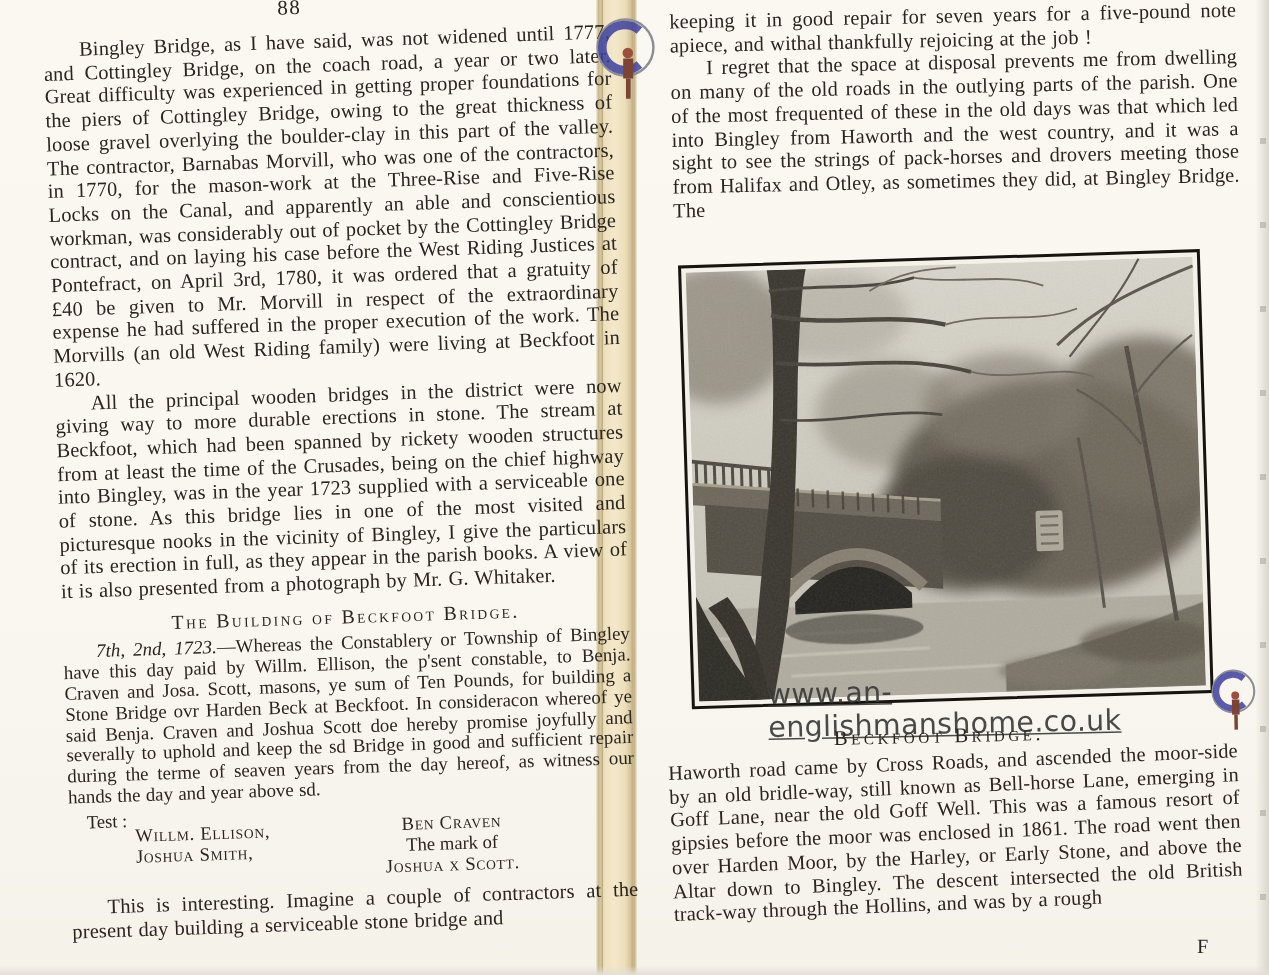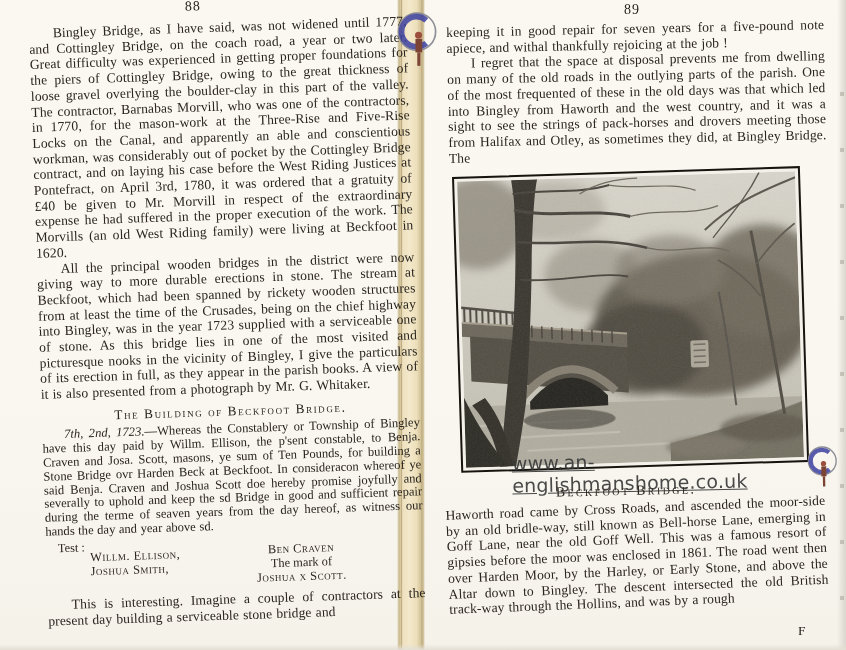--- a/index.html
+++ b/index.html
@@ -120,21 +120,20 @@
         <div class="sc">Ben Craven</div>
         <div>The mark of</div>
         <div class="sc">Joshua x Scott.</div>
       </div>
     </div>
 
     <p class="body-par indent closing">This is interesting.  Imagine a couple of contractors at the present day building a serviceable stone bridge and</p>
   </div>
 
   <div class="page-right">
-    <div class="pageno-row-r">89</div>
 
     <div class="rp-top">
       <p class="body-par">keeping it in good repair for seven years for a five-pound note apiece, and withal thankfully rejoicing at the job !</p>
       <p class="body-par indent">I regret that the space at disposal prevents me from dwelling on many of the old roads in the outlying parts of the parish.  One of the most frequented of these in the old days was that which led into Bingley from Haworth and the west country, and it was a sight to see the strings of pack-horses and drovers meeting those from Halifax and Otley, as sometimes they did, at Bingley Bridge.  The</p>
     </div>
 
     <div class="photo-wrap">
       <svg class="photo-svg" width="338" height="286" viewBox="0 0 338 286" xmlns="http://www.w3.org/2000/svg">
         <defs>
           <linearGradient id="sky" x1="0" y1="0" x2="0" y2="1">

